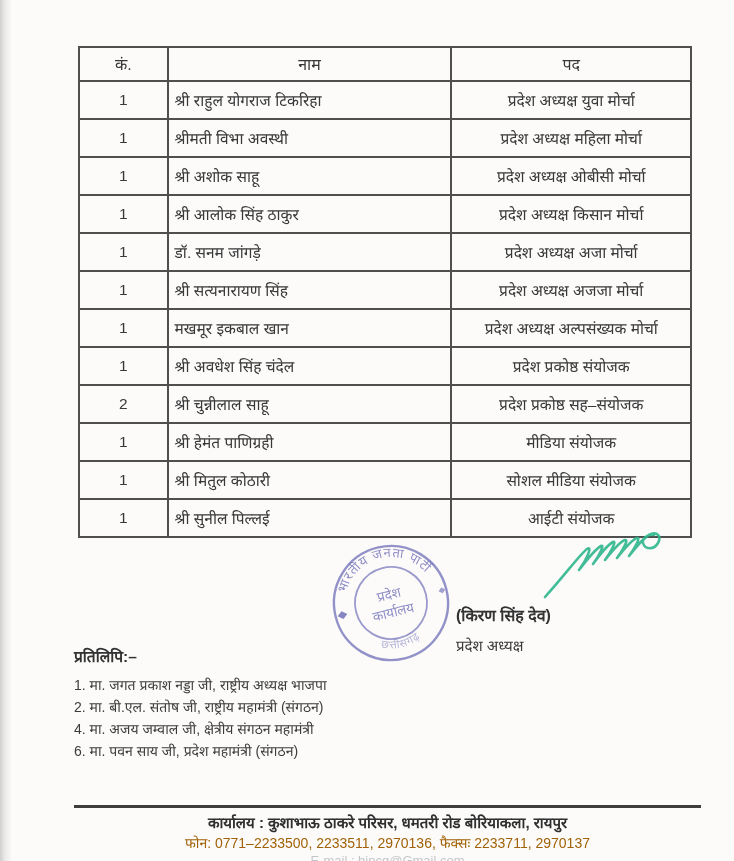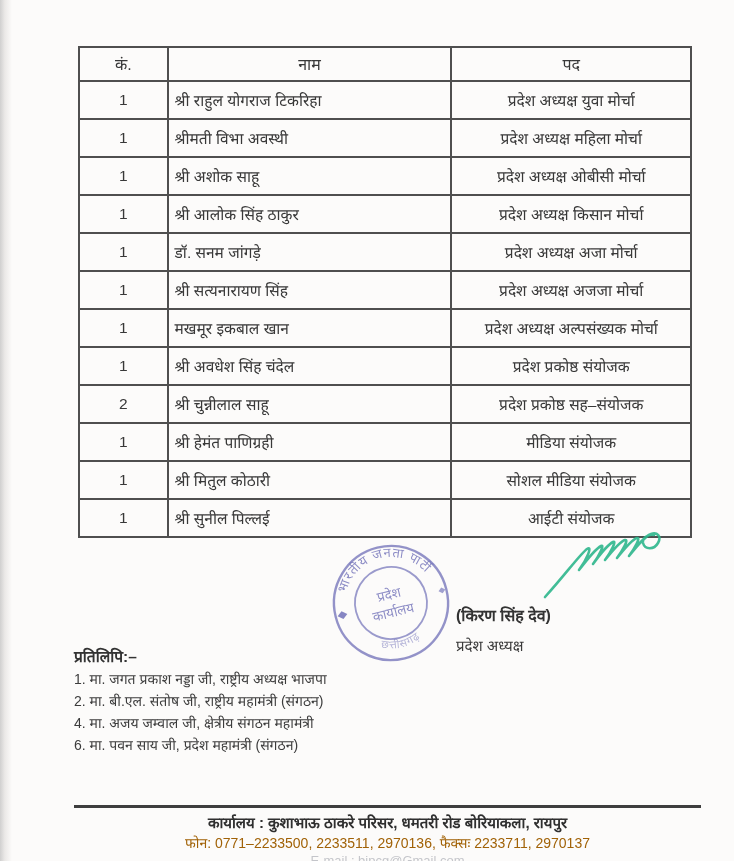--- a/index.html
+++ b/index.html
@@ -36,21 +36,21 @@
   td.cell-post{text-align:center;}
   
   .stamp{position:absolute;left:328px;top:540px;width:126px;height:126px;opacity:.82;}
   
   .signature{position:absolute;left:537px;top:527px;width:150px;height:80px;}
   .signatory{position:absolute;left:456px;top:604px;width:185px;text-align:left;}
   .signatory .name{font-size:16px;font-weight:bold;color:#333;}
   .signatory .title{font-size:15px;color:#3a3a3a;margin-top:9px;}
   
   .copies{position:absolute;left:74px;top:645px;width:480px;}
-  .copies .copies-title{font-size:15.5px;font-weight:bold;color:#333;margin-bottom:1px;}
+  .copies .copies-title{font-size:15.5px;font-weight:bold;color:#333;margin-bottom:7px;}
   .copies .copy-item{font-size:14px;color:#3c3c3c;line-height:22px;}
   
   .footer-rule{position:absolute;left:74px;top:805px;width:627px;height:3px;background:#3e3e3e;}
   .footer-address{position:absolute;left:74px;top:812px;width:627px;text-align:center;
     font-size:15px;font-weight:bold;color:#2f2f2f;}
   .footer-phone{position:absolute;left:74px;top:833px;width:627px;text-align:center;
     font-size:14px;color:#a16207;}
   .footer-email{position:absolute;left:74px;top:853px;width:627px;text-align:center;
     font-size:13px;color:#6a6f7d;opacity:.38;filter:blur(.5px);}
 </style>

